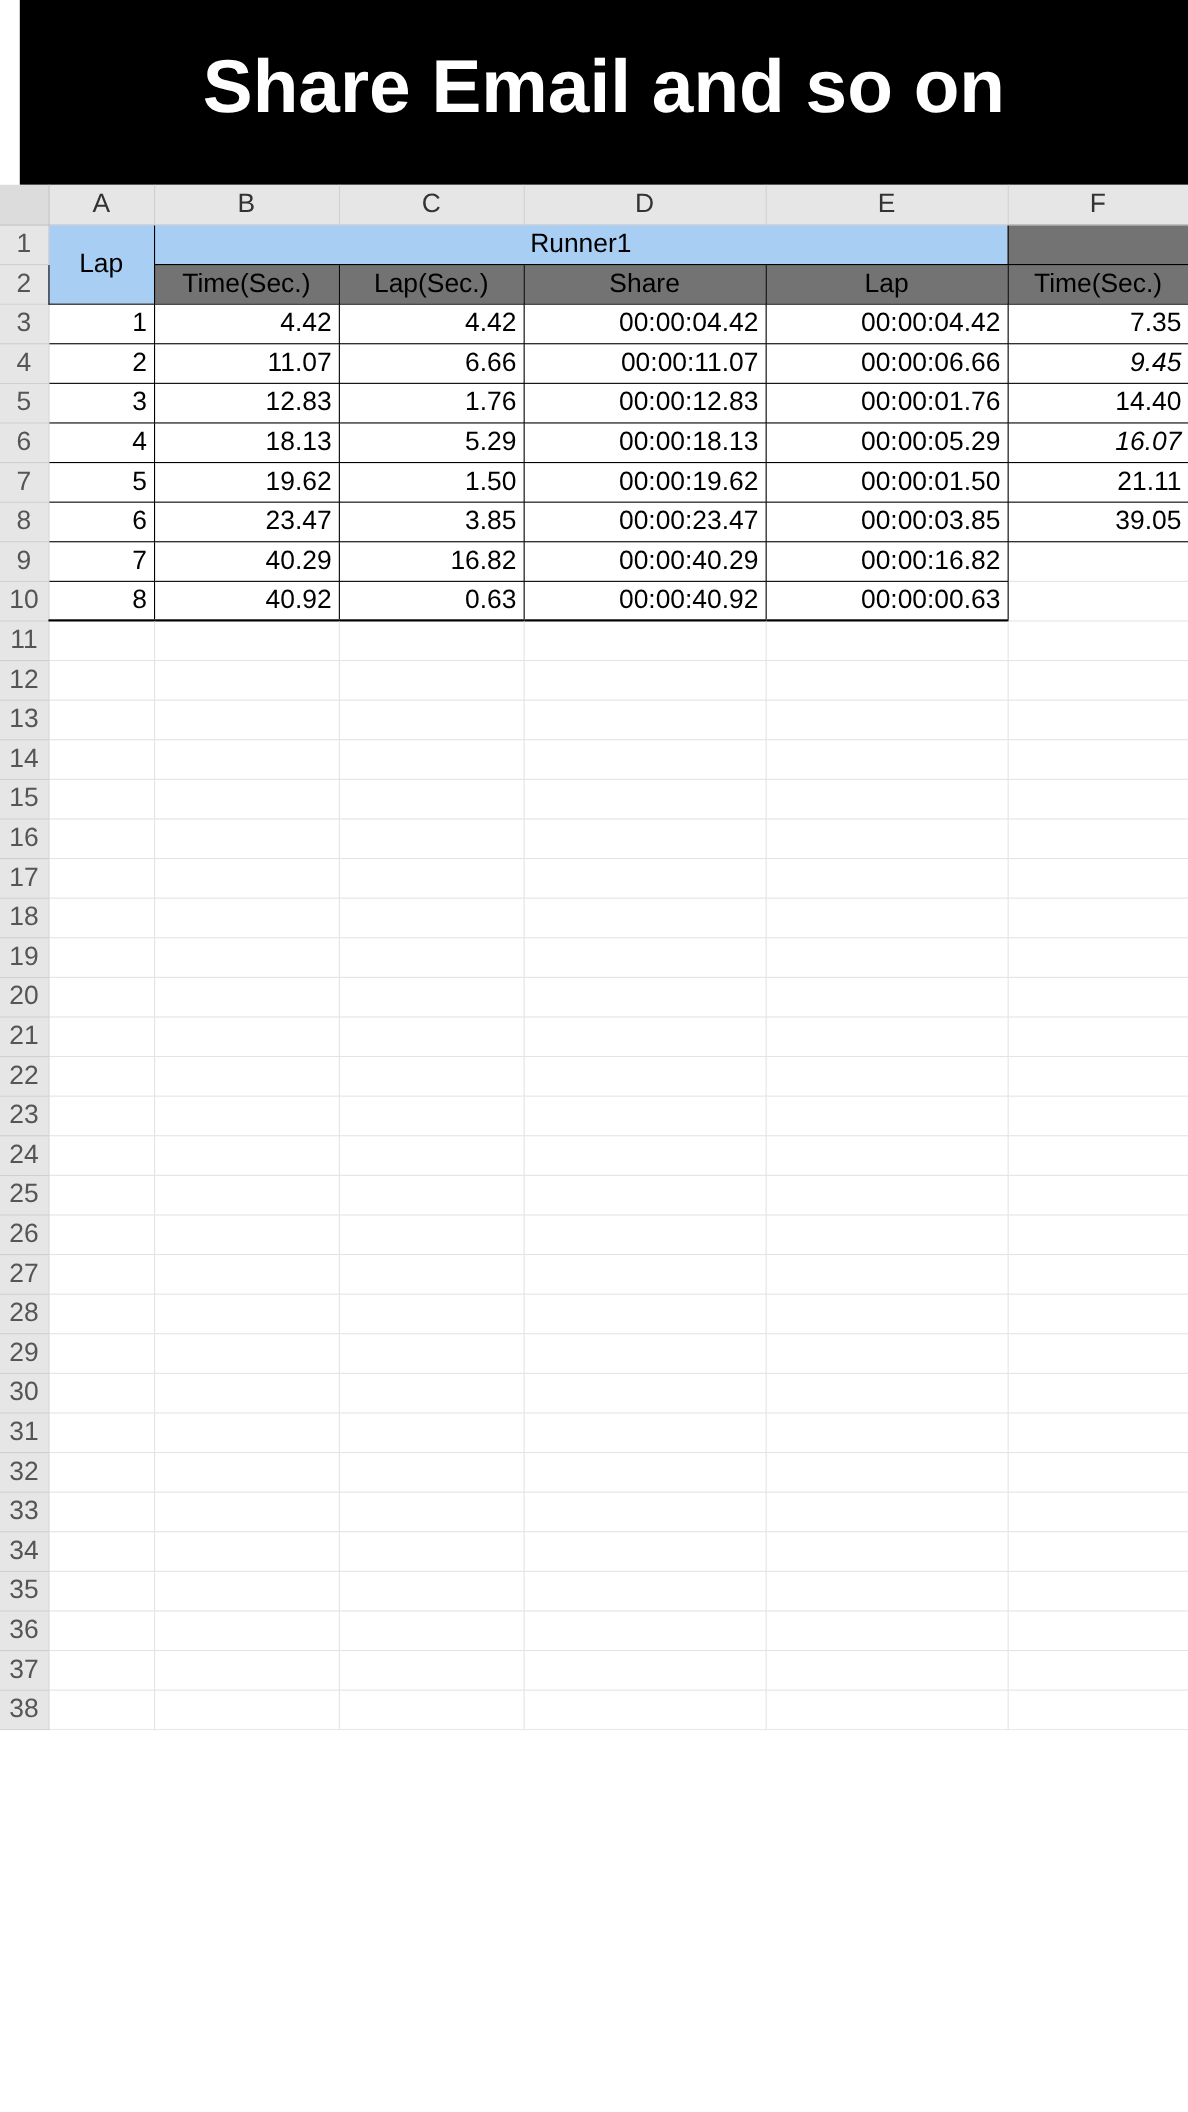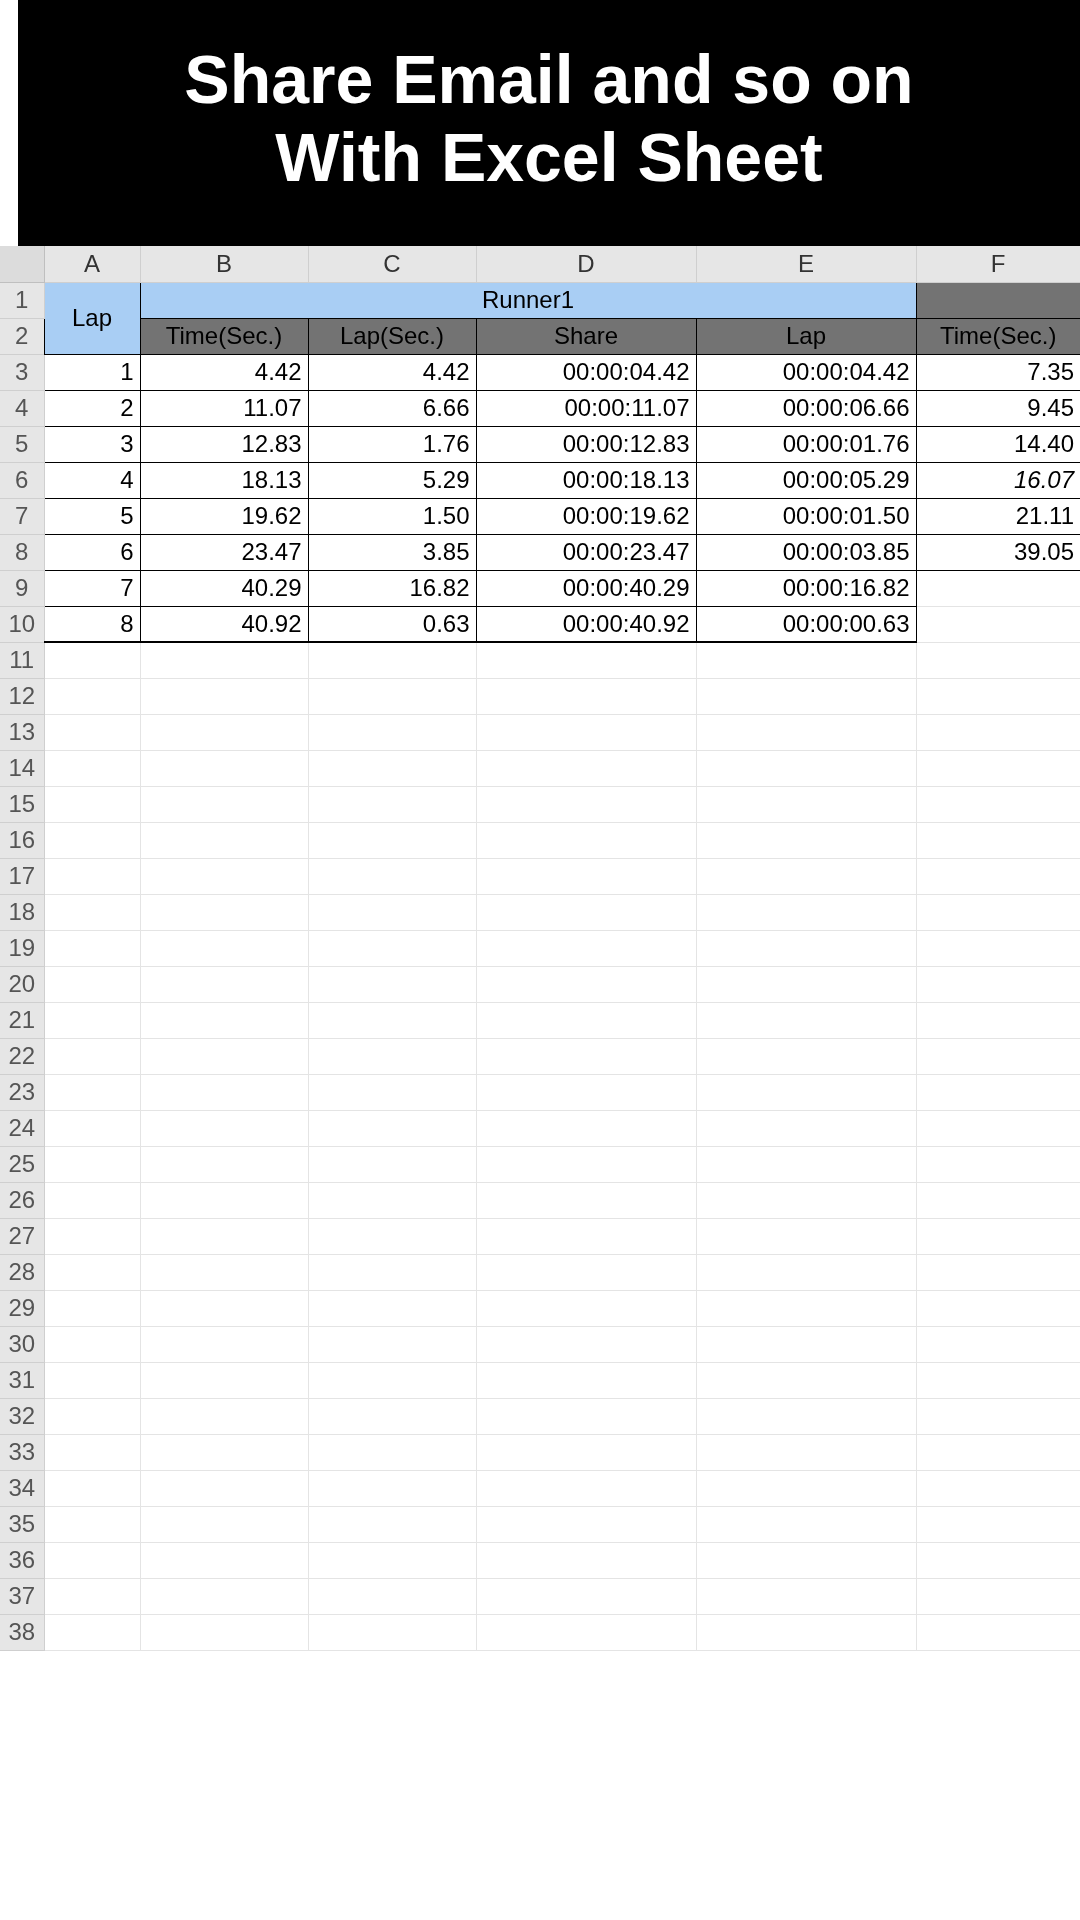--- a/index.html
+++ b/index.html
@@ -91,21 +91,20 @@
     white-space: nowrap;
   }
 
   .thick-bottom { border-bottom: 2px solid #000; }
 </style>
 </head>
 <body>
 
 <div class="banner">
   <div>Share Email and so on</div>
-  <div>With Excel Sheet</div>
 </div>
 
 <table class="sheet">
   <colgroup>
     <col class="col-gutter">
       <col class="col-A">
       <col class="col-B">
       <col class="col-C">
       <col class="col-D">
       <col class="col-E">
@@ -144,21 +143,21 @@
         <td class="data">00:00:04.42</td>
         <td class="data" style="border-right: none; padding-left: 40px;">7.35</td>
       </tr>
       <tr>
         <td class="rownum">4</td>
         <td class="data">2</td>
         <td class="data">11.07</td>
         <td class="data">6.66</td>
         <td class="data">00:00:11.07</td>
         <td class="data">00:00:06.66</td>
-        <td class="data" style="border-right: none;">9.45</td>
+        <td class="data" style="border-right: none; font-style: italic;">9.45</td>
       </tr>
       <tr>
         <td class="rownum">5</td>
         <td class="data">3</td>
         <td class="data">12.83</td>
         <td class="data">1.76</td>
         <td class="data">00:00:12.83</td>
         <td class="data">00:00:01.76</td>
         <td class="data" style="border-right: none; text-align: right;">14.40</td>
       </tr>

